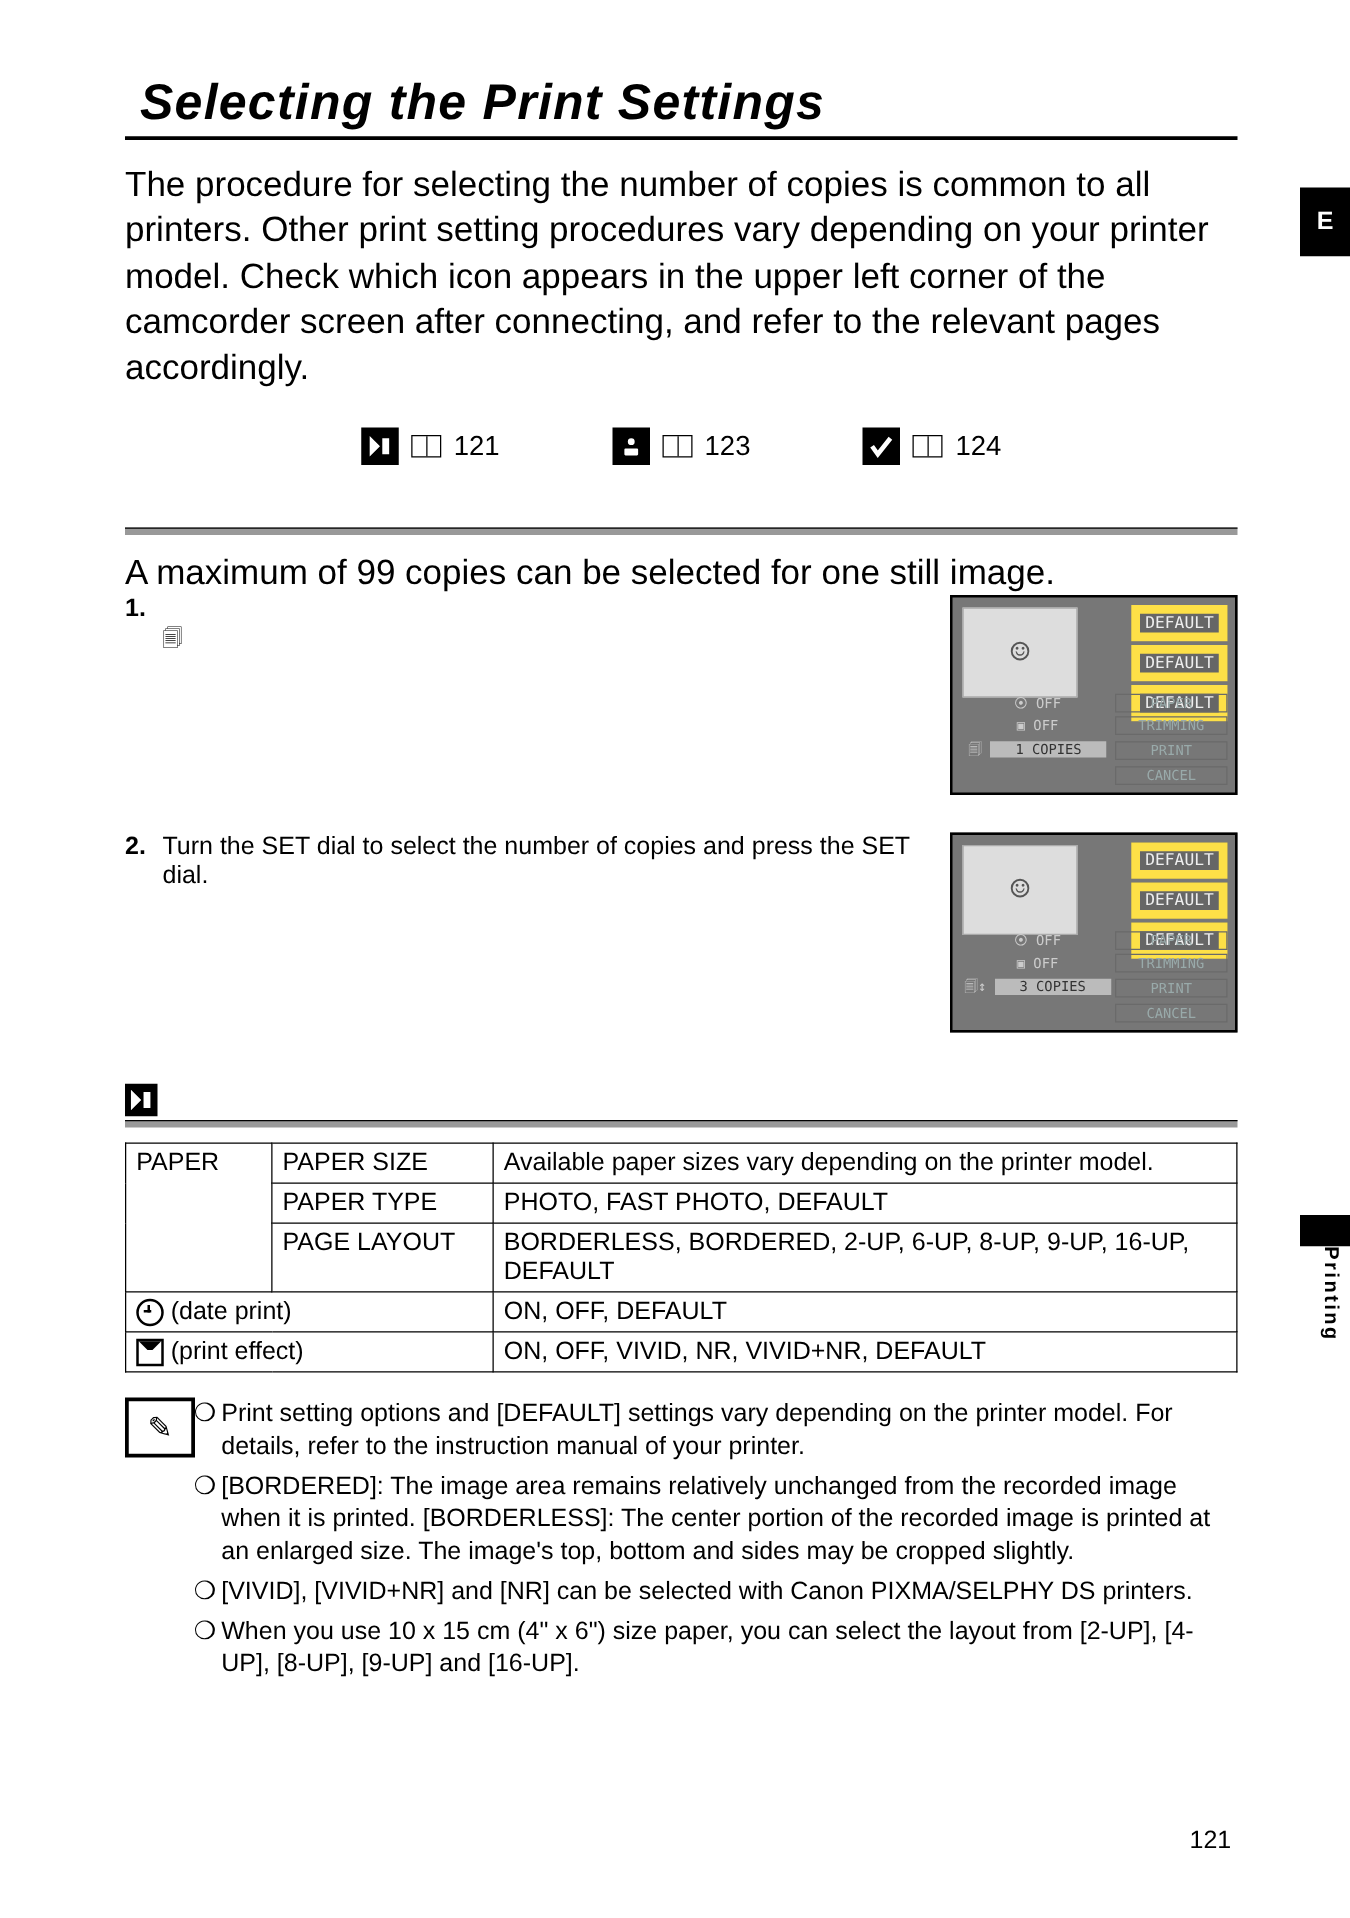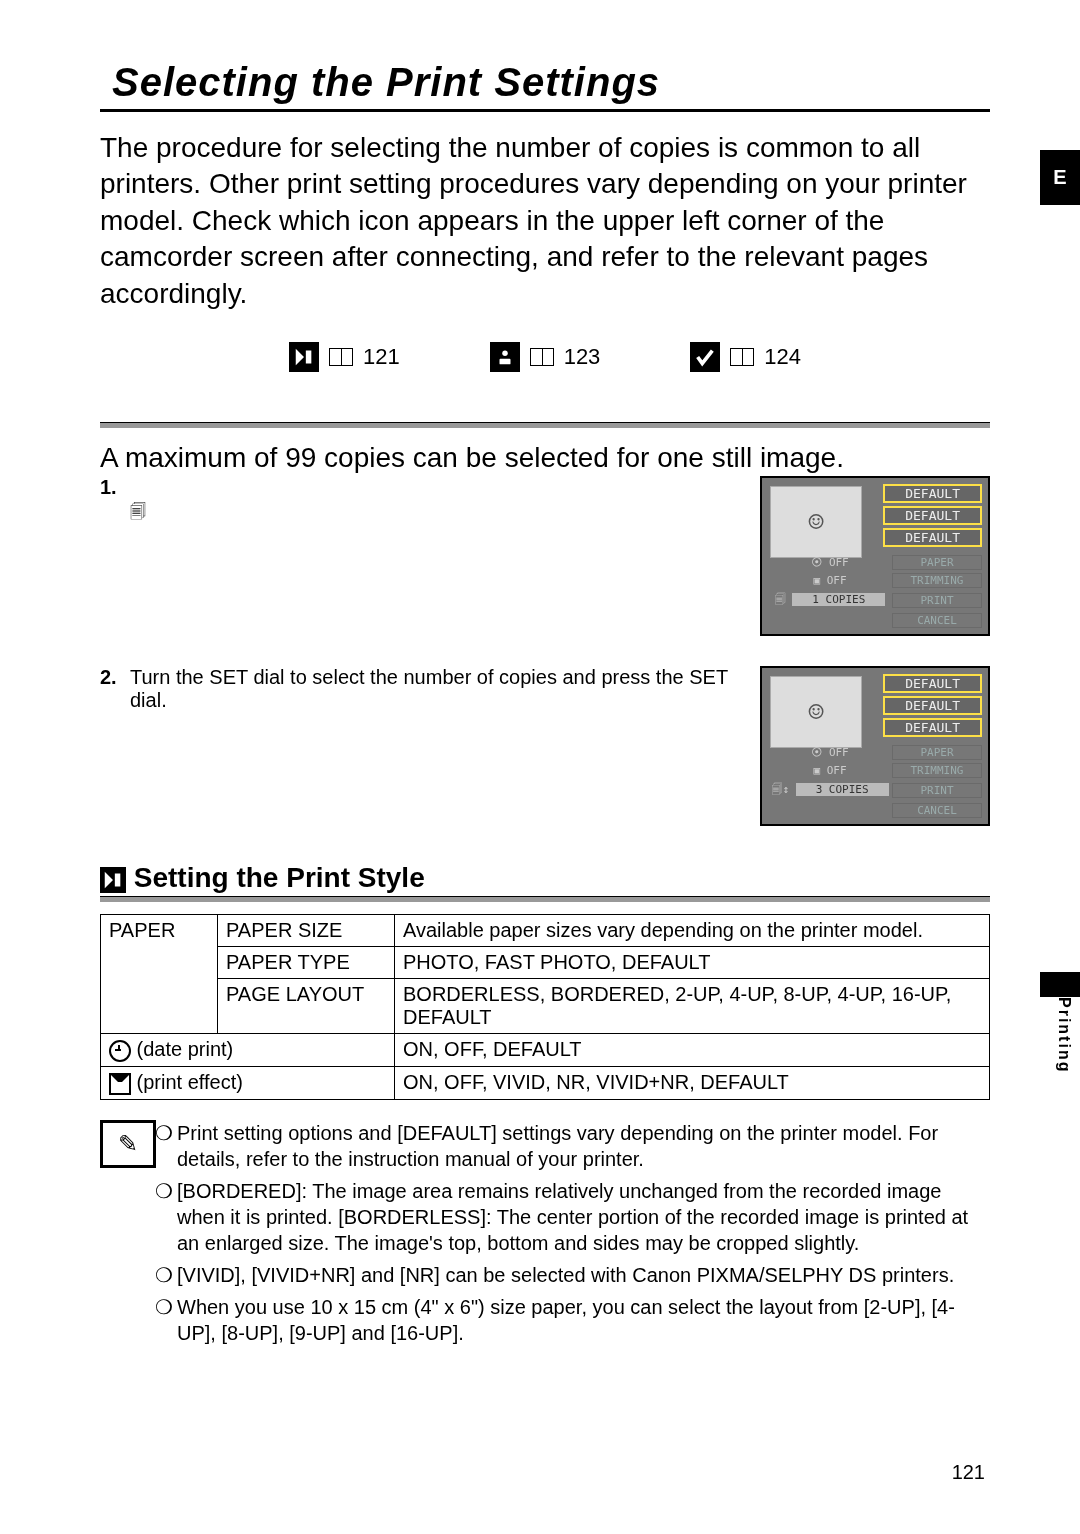--- a/index.html
+++ b/index.html
@@ -22,21 +22,21 @@
   .steps .step{margin-bottom:18px;display:flex;}
   .stepnum{width:30px;flex:none;font-weight:bold;}
   .steptext{flex:1;}
   .steptext .strong{font-weight:bold;}
   .copies-icon{font-family:Arial;font-size:16px;}
   .twocol{display:flex;align-items:flex-start;gap:18px;}
   .twocol .left{flex:1;}
   .screen{width:230px;height:160px;border:2px solid #000;background:#777;color:#eee;font-family:monospace;font-size:13px;padding:6px 6px;box-sizing:border-box;position:relative;}
   .screen .thumb{width:90px;height:70px;background:#ddd;border:1px solid #aaa;position:absolute;top:8px;left:8px;display:flex;align-items:center;justify-content:center;color:#555;font-size:26px;}
   .screen .rside{position:absolute;top:6px;right:6px;text-align:left;}
-  .screen .rside div{background:#666;padding:0 20px;margin-bottom:3px;border:2px solid #fde047;}
+  .screen .rside div{background:#666;padding:0 4px;margin-bottom:3px;border:7px solid #fde047;}
   .screen .brows{position:absolute;left:6px;right:6px;bottom:6px;}
   .screen .row{display:flex;align-items:center;justify-content:space-between;font-size:11px;margin-top:3px;}
   .screen .row .l{flex:1;text-align:center;color:#ccc;}
   .screen .row .r{width:80px;text-align:center;color:#9aa;padding:0 4px;border:1px solid #6a6a6a;}
   .screen .row .chip{background:#bbb;color:#333;padding:0 20px;display:inline-block;}
   .styletable{width:100%;border-collapse:collapse;font-size:20px;margin-top:12px;}
   .styletable td{border:1px solid #000;padding:4px 8px;vertical-align:top;}
   .noteblock{display:flex;margin-top:20px;font-size:20px;line-height:1.3;}
   .noteicon{width:55px;flex:none;}
   .noteicon .stamp{width:50px;height:42px;border:3px solid #000;display:flex;align-items:center;justify-content:center;font-size:24px;}
@@ -182,38 +182,37 @@
   </div>
 
   <div style="height:26px"></div>
 
   <h2 class="sub">
     <span class="sqicon" style="width:26px;height:26px;vertical-align:middle;">
         <svg viewBox="0 0 24 24">
           <path d="M3 3 L12 12 L3 21 Z M14 5 h6 v14 h-6 Z"></path>
         </svg>
       </span>
-    <span>Setting the Print Style</span>
   </h2>
   <div class="subrule"></div>
 
   <table class="styletable">
     <tbody>
         <tr>
       <td rowspan="3" style="width:100px;">PAPER</td>
       <td style="width:160px;">PAPER SIZE</td>
       <td>Available paper sizes vary depending on the printer model.</td>
     </tr>
     <tr>
       <td>PAPER TYPE</td>
       <td>PHOTO, FAST PHOTO, DEFAULT</td>
     </tr>
     <tr>
       <td>PAGE LAYOUT</td>
-      <td>BORDERLESS, BORDERED, 2-UP, 4-UP, 8-UP, 4-UP, 16-UP, DEFAULT</td>
+      <td>BORDERLESS, BORDERED, 2-UP, 6-UP, 8-UP, 9-UP, 16-UP, DEFAULT</td>
     </tr>
     <tr>
       <td colspan="2"><span class="clockicon"></span> <span>(date print)</span></td>
       <td>ON, OFF, DEFAULT</td>
     </tr>
     <tr>
       <td colspan="2"><span class="envicon"></span> <span>(print effect)</span></td>
       <td>ON, OFF, VIVID, NR, VIVID+NR, DEFAULT</td>
     </tr>
   </tbody>

